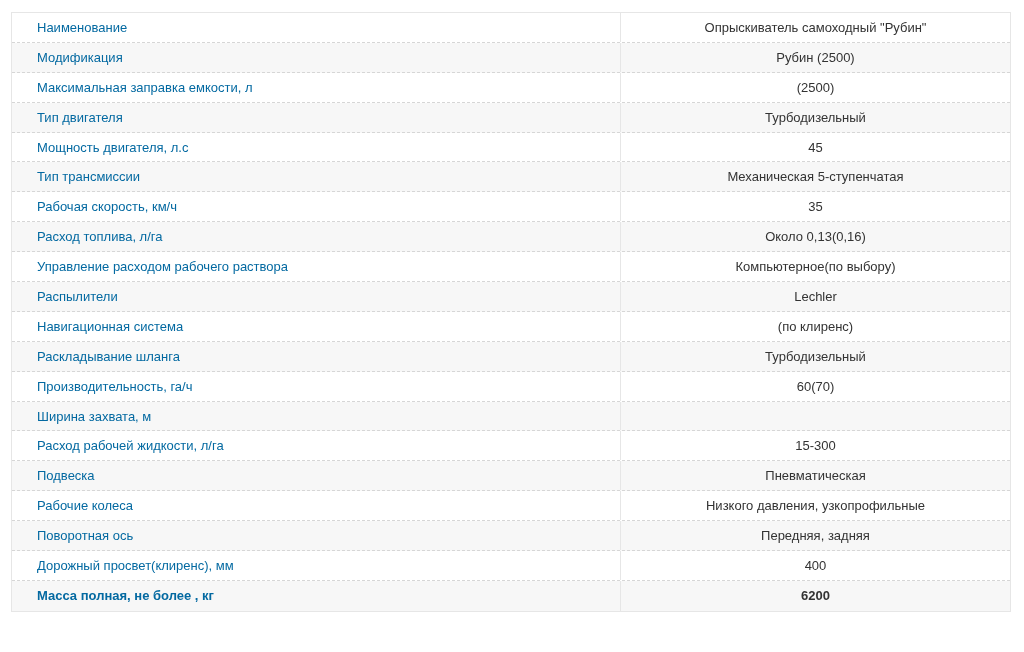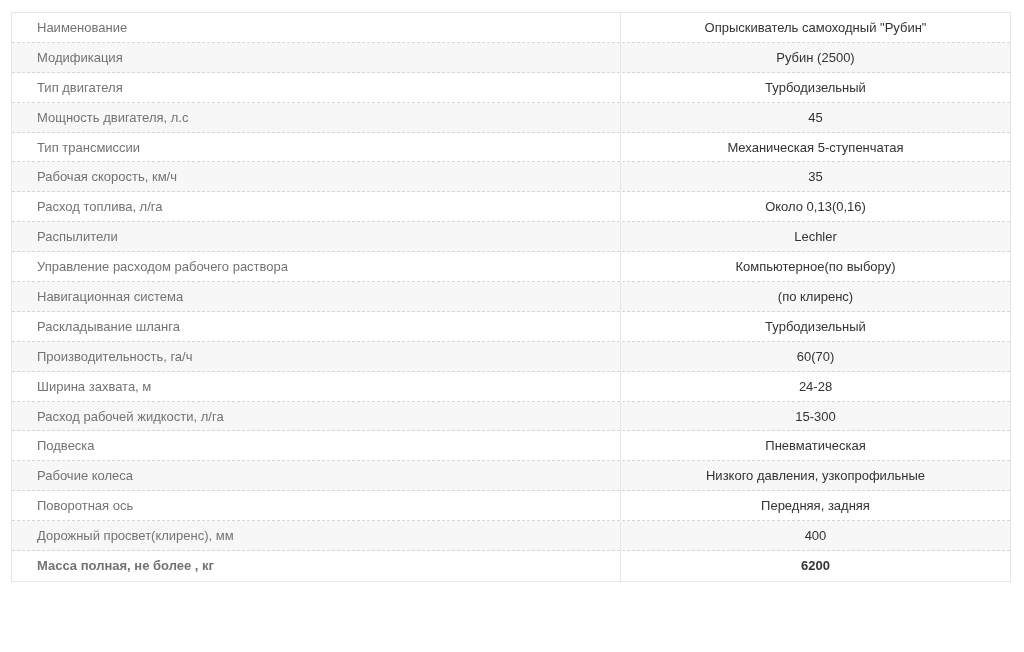--- a/index.html
+++ b/index.html
@@ -27,21 +27,21 @@
   }
   .spec-row:last-child { border-bottom: none; font-weight: bold; }
   .spec-row:nth-child(even) { background: #f7f7f7; }
   .spec-cell-label {
     flex: 0 0 609px;
     display: flex;
     align-items: center;
     padding-left: 25px;
     padding-right: 26px;
     border-right: 1px solid #e6e6e6;
-    color: #737373;
+    color: #0369a1;
     font-size: 13px;
     line-height: 1;
     white-space: nowrap;
     overflow: hidden;
     text-align: right;
   }
   .spec-cell-value {
     flex: 1 1 auto;
     display: flex;
     align-items: center;
@@ -62,20 +62,24 @@
   <div class="spec-row">
     <div class="spec-cell-label">Наименование</div>
     <div class="spec-cell-value">Опрыскиватель самоходный "Рубин"</div>
   </div>
 
   <div class="spec-row">
     <div class="spec-cell-label">Модификация</div>
     <div class="spec-cell-value">Рубин (2500)</div>
   </div>
 
+  <div class="spec-row">
+    <div class="spec-cell-label">Максимальная заправка емкости, л</div>
+    <div class="spec-cell-value">(2500)</div>
+  </div>
 
   <div class="spec-row">
     <div class="spec-cell-label">Тип двигателя</div>
     <div class="spec-cell-value">Турбодизельный</div>
   </div>
 
   <div class="spec-row">
     <div class="spec-cell-label">Мощность двигателя, л.с</div>
     <div class="spec-cell-value">45</div>
   </div>
@@ -90,47 +94,46 @@
     <div class="spec-cell-label">Рабочая скорость, км/ч</div>
     <div class="spec-cell-value">35</div>
   </div>
 
   <div class="spec-row">
     <div class="spec-cell-label">Расход топлива, л/га</div>
     <div class="spec-cell-value">Около 0,13(0,16)</div>
   </div>
 
   <div class="spec-row">
-    <div class="spec-cell-label">Распылители</div>
-    <div class="spec-cell-value">Lechler</div>
+    <div class="spec-cell-label">Управление расходом рабочего раствора</div>
+    <div class="spec-cell-value">Компьютерное(по выбору)</div>
   </div>
 
   <div class="spec-row">
-    <div class="spec-cell-label">Управление расходом рабочего раствора</div>
-    <div class="spec-cell-value">Компьютерное(по выбору)</div>
+    <div class="spec-cell-label">Распылители</div>
+    <div class="spec-cell-value">Lechler</div>
   </div>
 
   <div class="spec-row">
     <div class="spec-cell-label">Навигационная система</div>
     <div class="spec-cell-value">(по клиренс)</div>
   </div>
 
   <div class="spec-row">
     <div class="spec-cell-label">Раскладывание шланга</div>
     <div class="spec-cell-value">Турбодизельный</div>
   </div>
 
   <div class="spec-row">
     <div class="spec-cell-label">Производительность, га/ч</div>
     <div class="spec-cell-value">60(70)</div>
   </div>
 
   <div class="spec-row">
     <div class="spec-cell-label">Ширина захвата, м</div>
-    <div class="spec-cell-value">24-28</div>
   </div>
 
   <div class="spec-row">
     <div class="spec-cell-label">Расход рабочей жидкости, л/га</div>
     <div class="spec-cell-value">15-300</div>
   </div>
 
   <div class="spec-row">
     <div class="spec-cell-label">Подвеска</div>
     <div class="spec-cell-value">Пневматическая</div>

